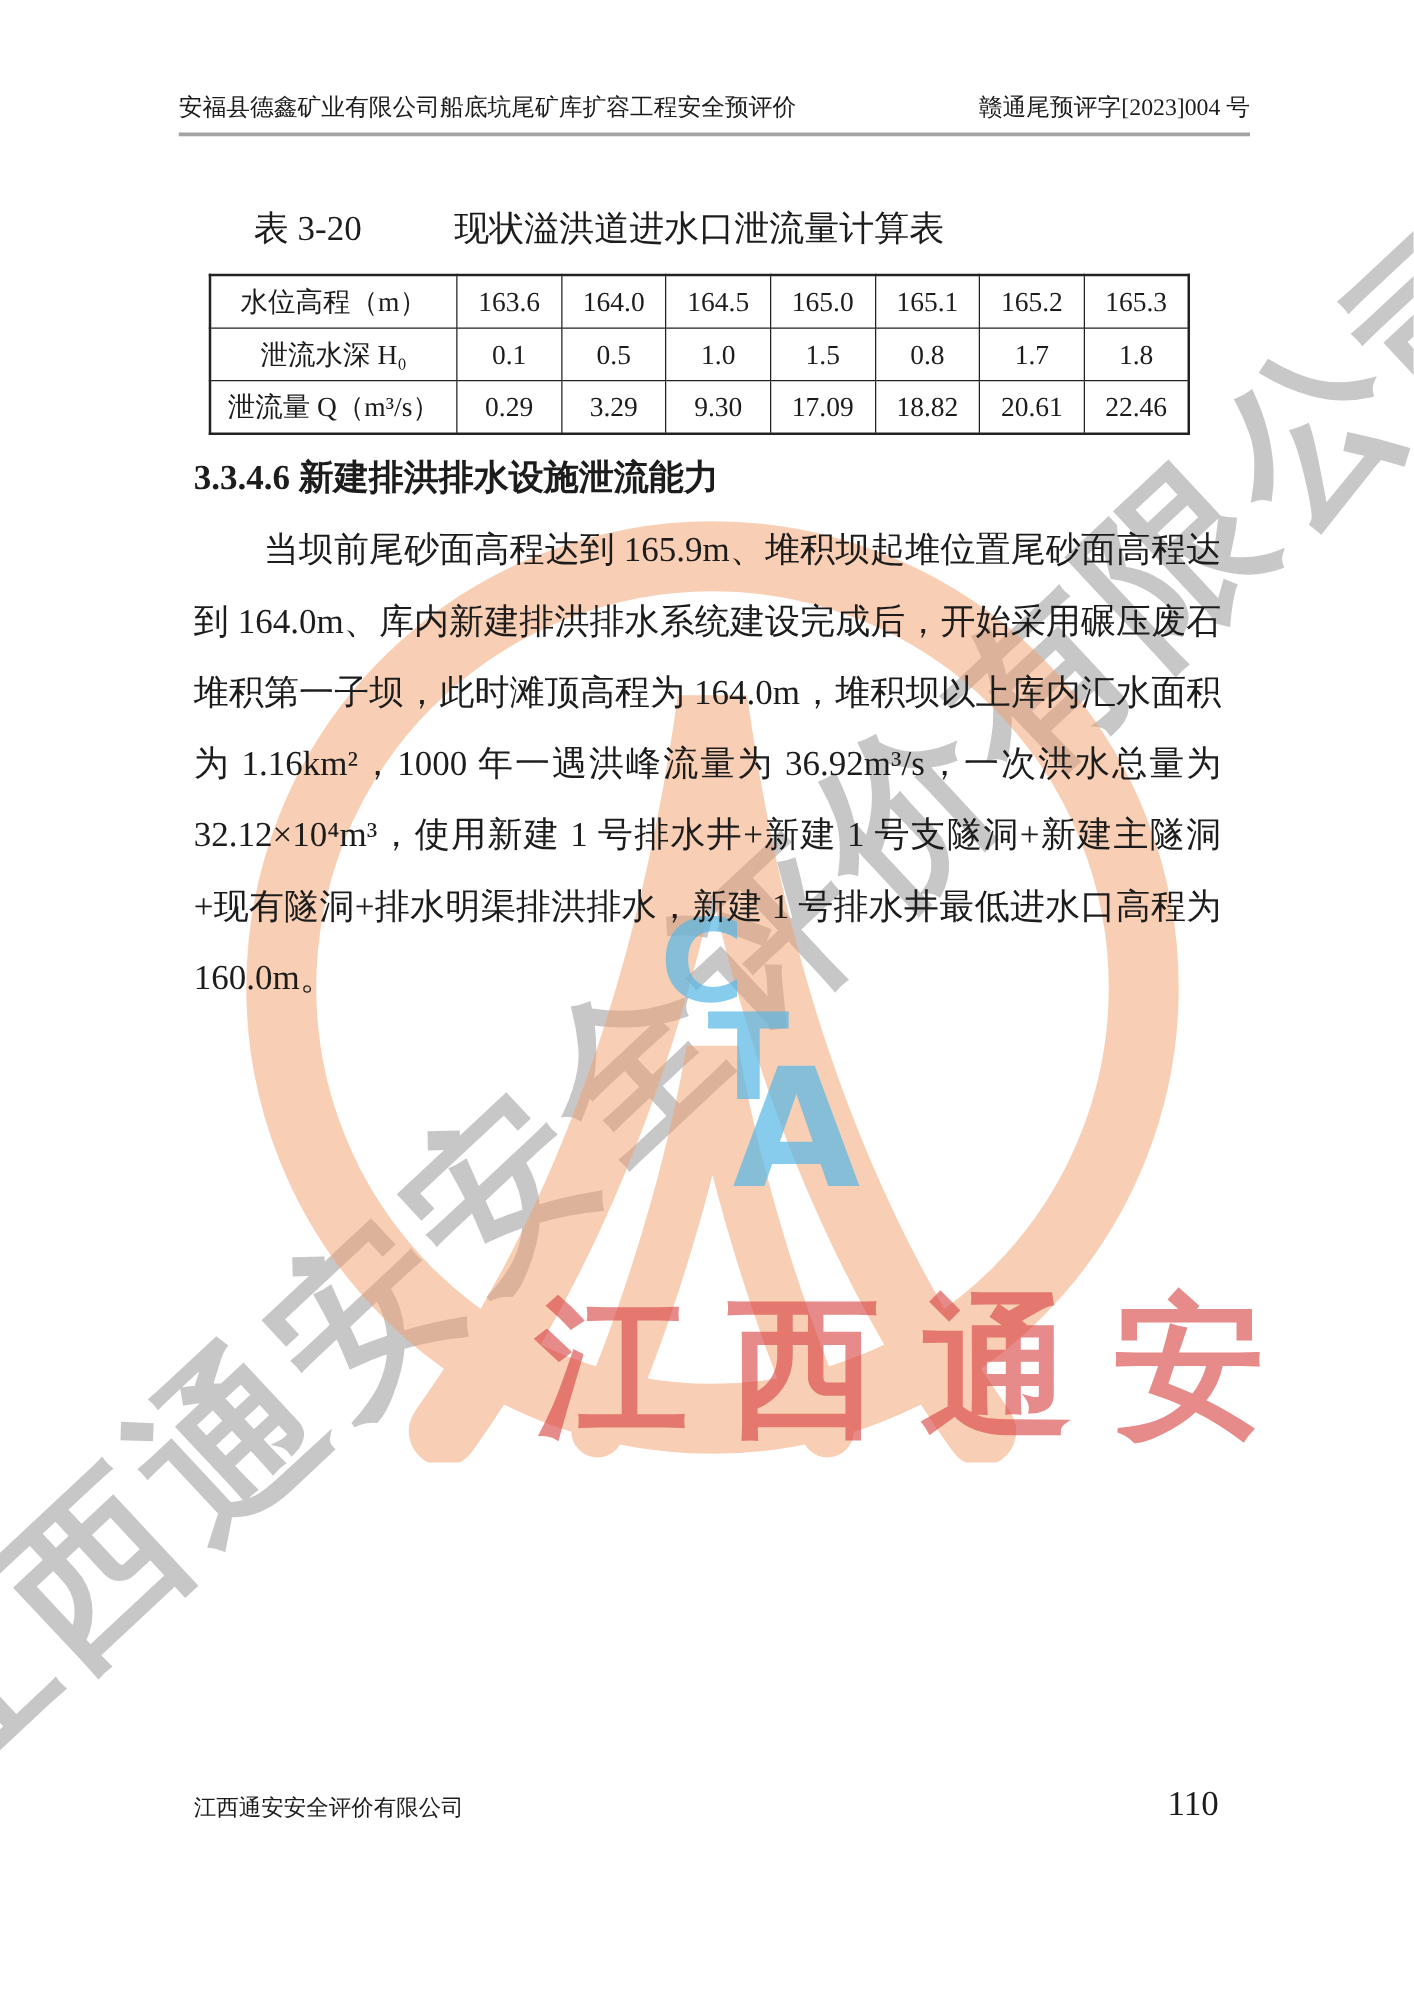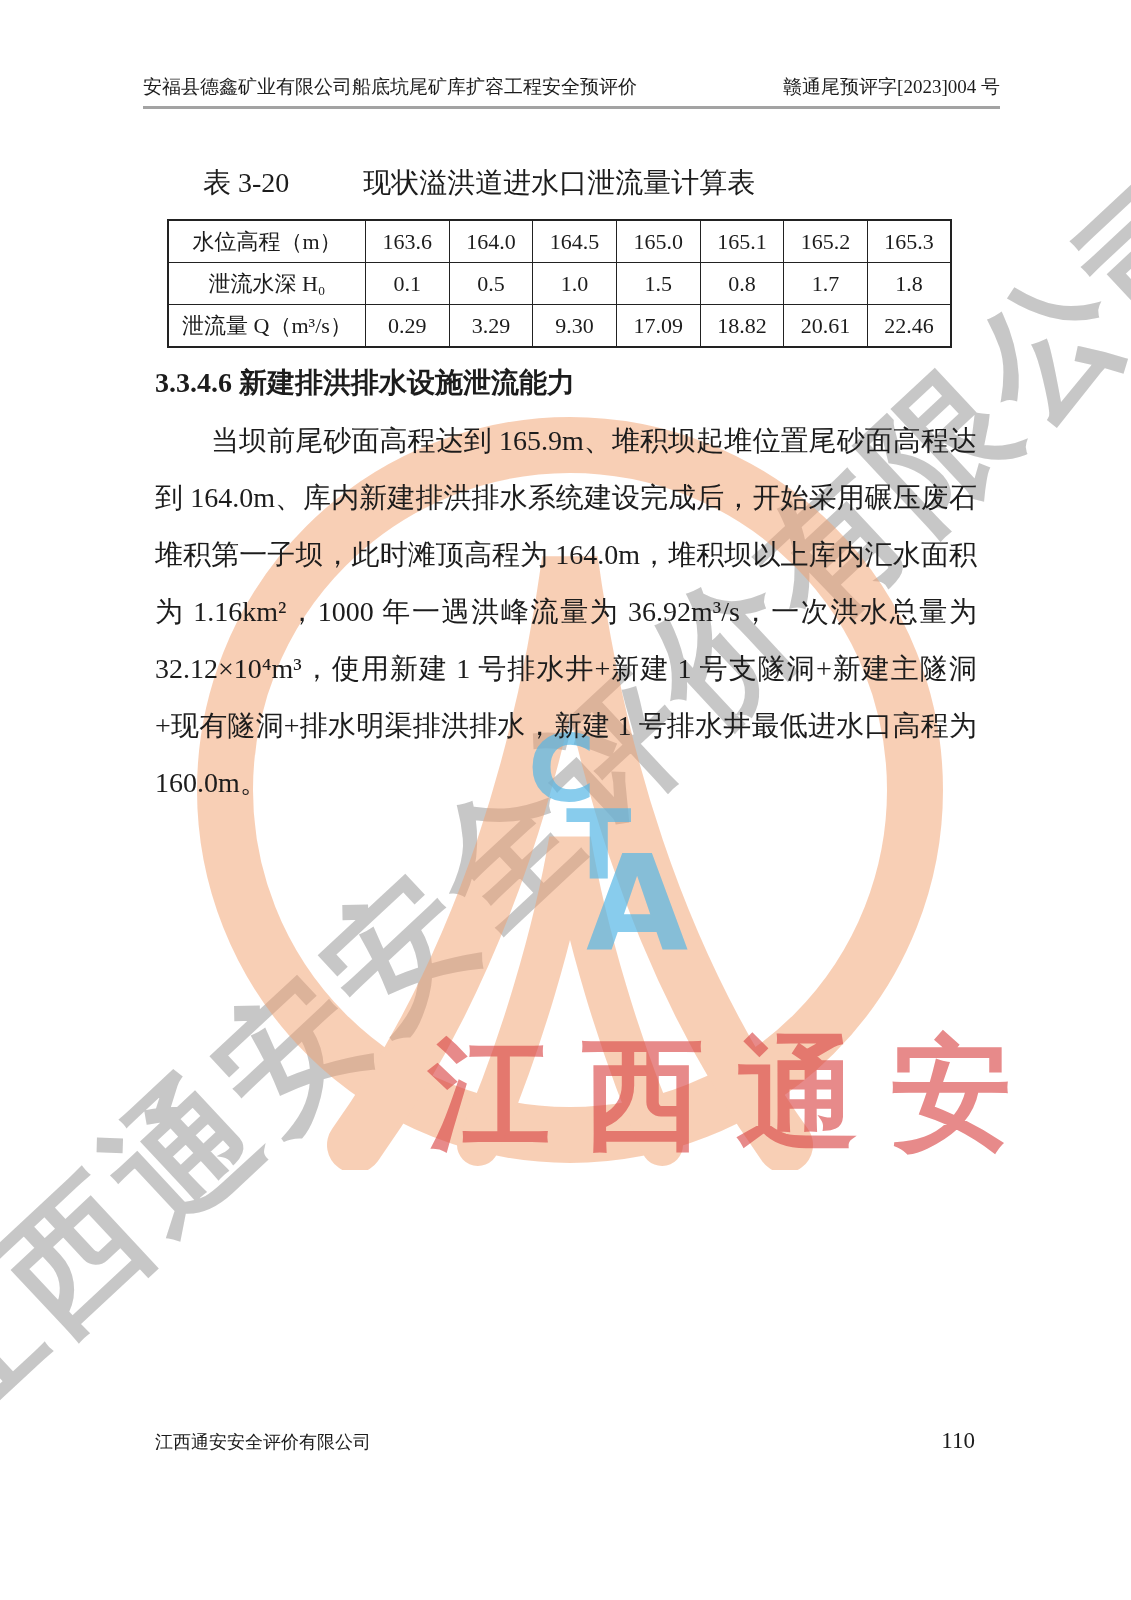--- a/index.html
+++ b/index.html
@@ -66,21 +66,21 @@
   .par-gap{margin-top:13px;}
   .section-heading{
     font-size:28px;font-weight:bold;line-height:50px;
     margin:10px 0 4px 0;
   }
   .page-footer{
     position:absolute;left:155px;right:156px;top:1428px;
     display:flex;justify-content:space-between;align-items:baseline;
   }
   .footer-company{font-size:18px;}
-  .footer-page{font-size:23px;}
+  .footer-page{font-size:28px;}
 </style>
 </head>
 <body>
 
 <div class="page">
 
   <div class="watermark">
     <div class="wm-diagonal">江西通安安全评价有限公司</div>
     <svg class="wm-logo" viewBox="0 0 760 760" aria-hidden="true">
       <circle cx="380" cy="380" r="345" fill="none" stroke="currentColor" stroke-width="56"></circle>

